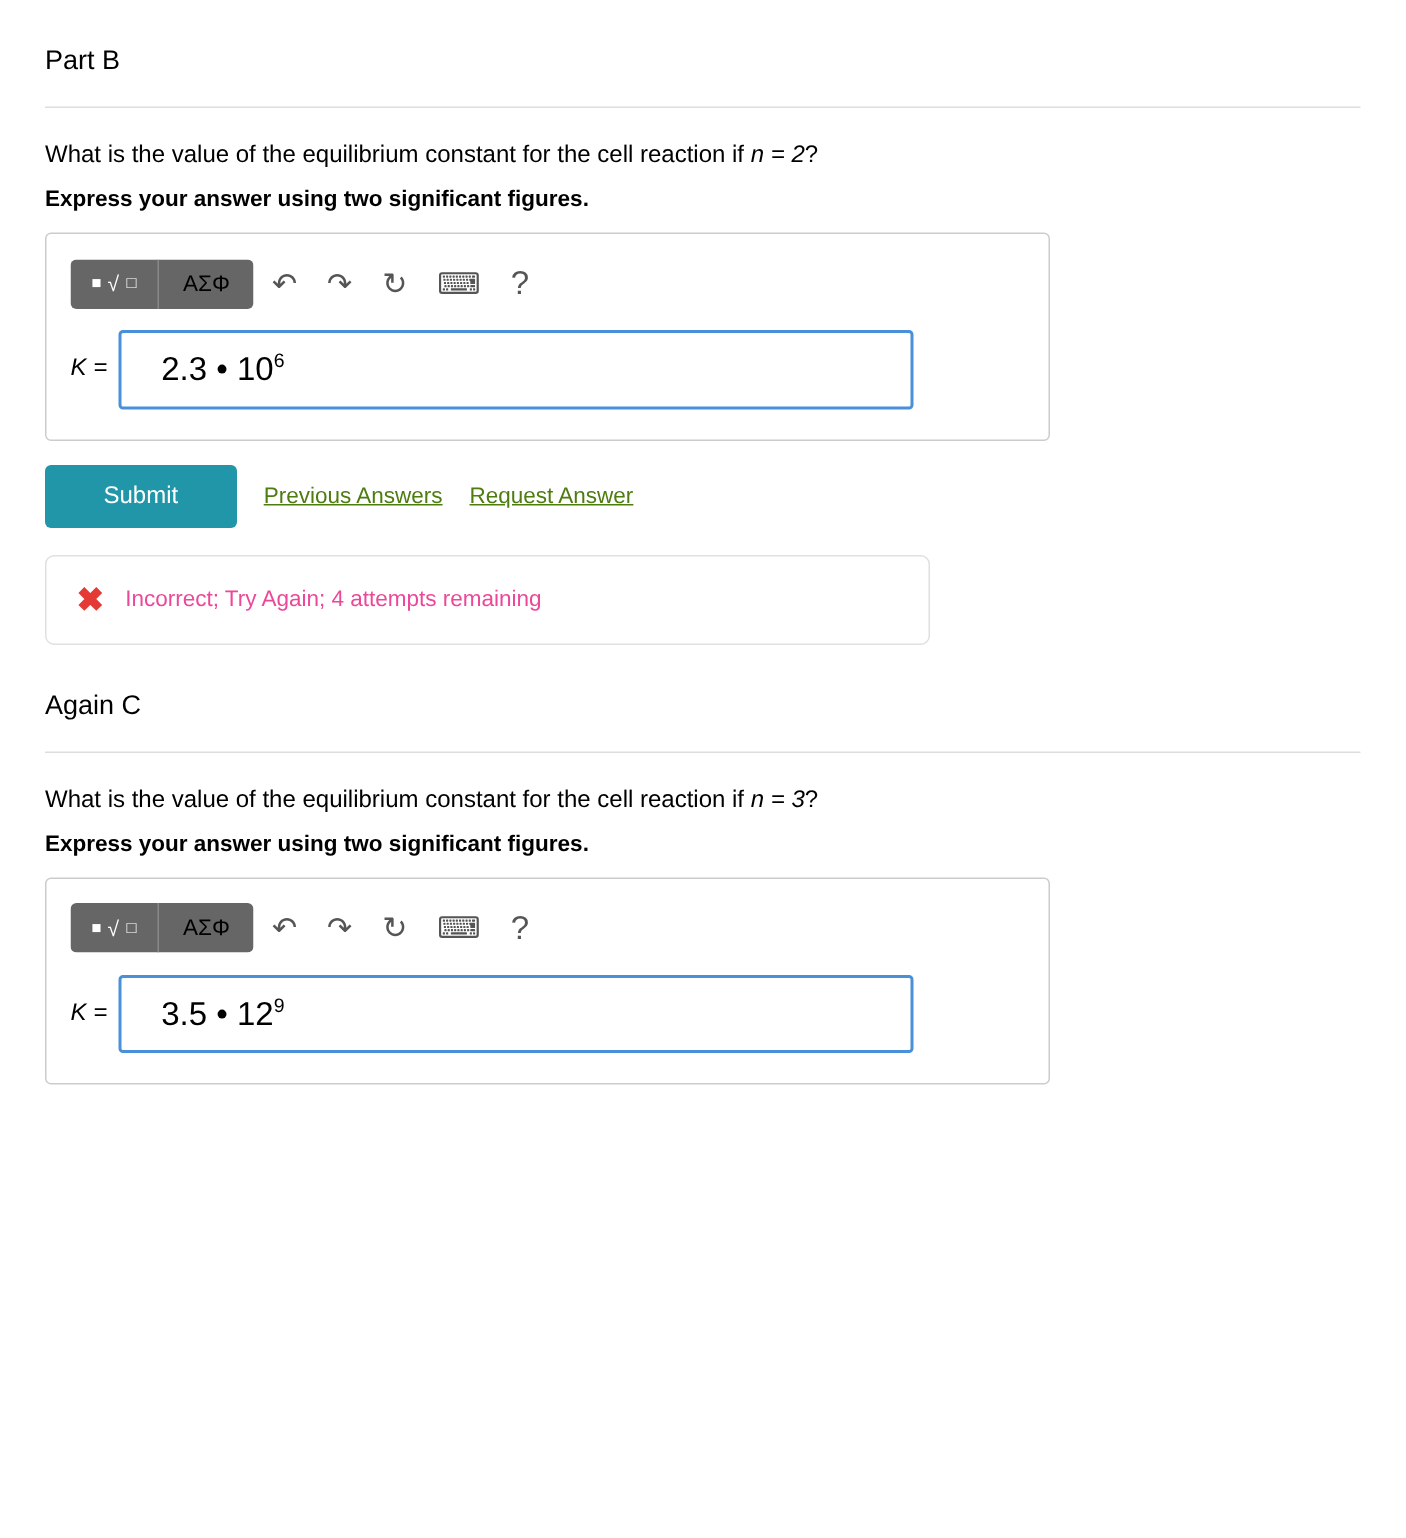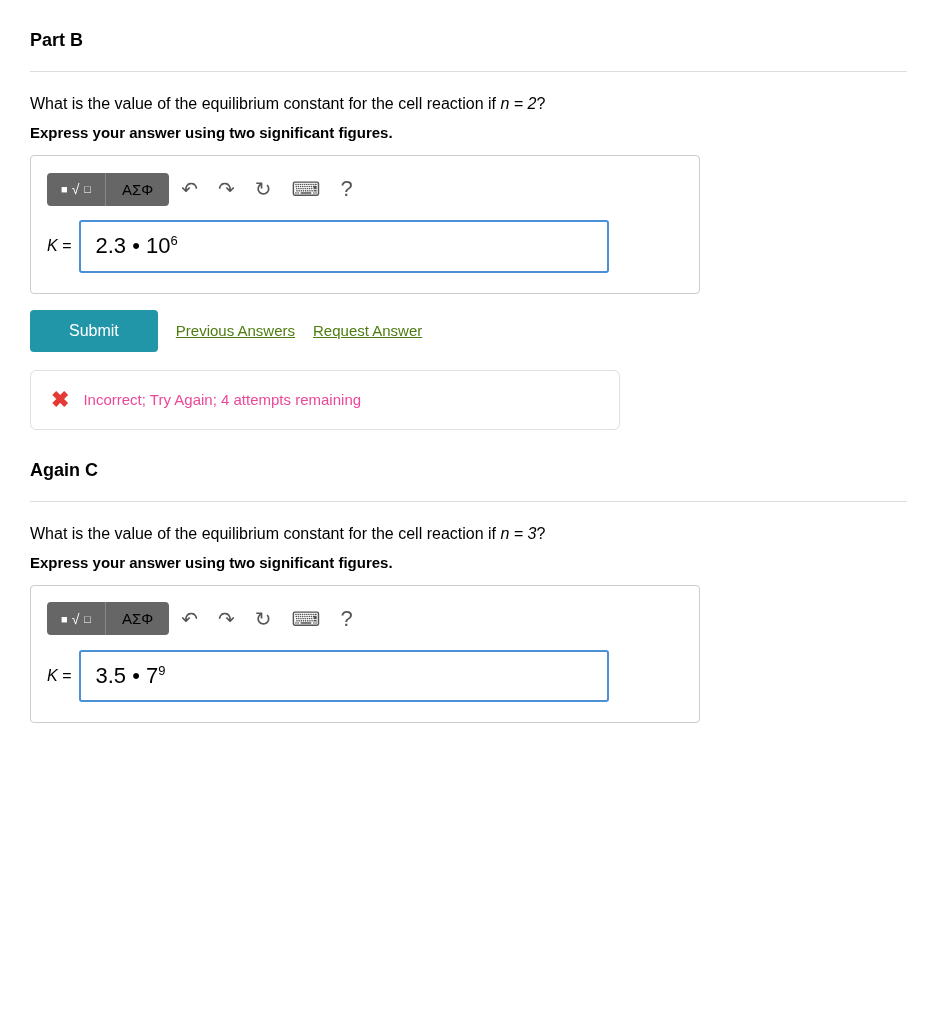--- a/index.html
+++ b/index.html
@@ -7,21 +7,21 @@
       font-family: Arial, sans-serif;
       background: #fff;
       color: #000;
       width: 937px;
       min-height: 1025px;
       padding: 20px 30px;
     }
 
     .part-label {
       font-size: 18px;
-      font-weight: bold;
+      font-weight: normal;
       margin-bottom: 20px;
       margin-top: 10px;
     }
 
     .question-text {
       font-size: 16px;
       margin-bottom: 8px;
       line-height: 1.5;
     }
 
@@ -102,21 +102,21 @@
 
     .k-label {
       font-style: italic;
       font-size: 16px;
       white-space: nowrap;
     }
 
     .math-input {
       border: 2px solid #4a90d9;
       border-radius: 3px;
-      padding: 10px 14px;
+      padding: 10px 26px;
       font-size: 22px;
       width: 530px;
       font-family: Arial, sans-serif;
       outline: none;
       display: flex;
       align-items: center;
     }
 
     .math-input-text {
       font-size: 22px;
@@ -276,18 +276,18 @@
       <button class="toolbar-icon-btn" title="Undo">↶</button>
       <button class="toolbar-icon-btn" title="Redo">↷</button>
       <button class="toolbar-icon-btn" title="Reset">↻</button>
       <button class="toolbar-icon-btn" title="Keyboard">⌨</button>
       <button class="toolbar-icon-btn question" title="Help">?</button>
     </div>
     <div class="input-row">
       <span class="k-label math-italic">K =</span>
       <div class="math-input">
         <span class="math-input-text">
-          <span>3.5 • 7</span><span class="sup-text">9</span>
+          <span>3.5 • 12</span><span class="sup-text">9</span>
         </span>
       </div>
     </div>
   </div>
 </div>
 
 </body></html>

